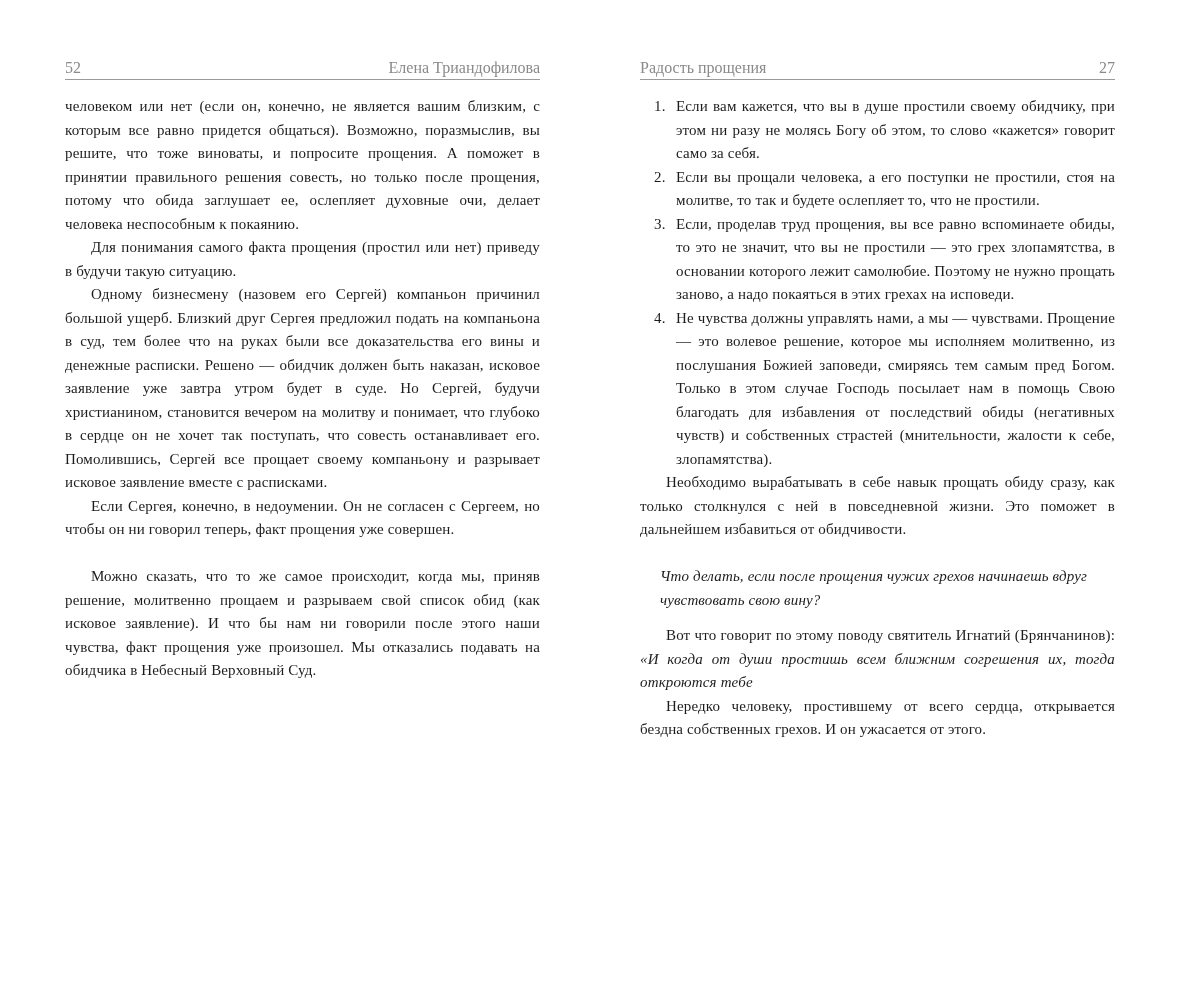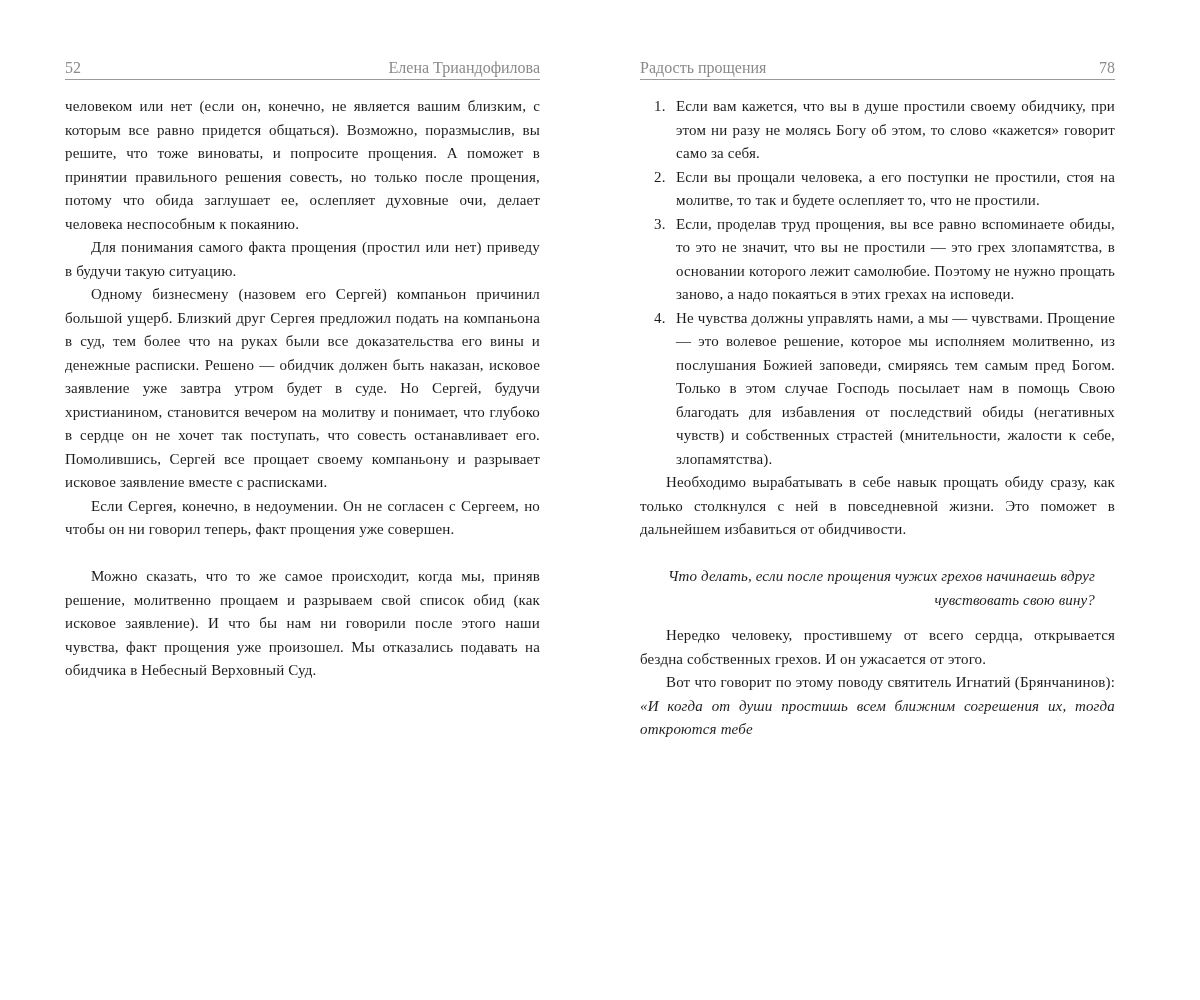--- a/index.html
+++ b/index.html
@@ -23,21 +23,21 @@
     font-family: "Liberation Serif", serif; font-size: 15px; line-height: 23.5px;
     text-align: justify; letter-spacing: 0.15px;
   }
   .body-text p { margin: 0; text-indent: 26px; }
   .body-text p.noindent { text-indent: 0; }
   .body-text .gap { height: 23.5px; }
   ol.rules { margin: 0; padding: 0 0 0 36px; list-style: none; }
   ol.rules li { position: relative; text-align: justify; }
   ol.rules li .marker { position: absolute; left: -22px; top: 0; }
   .subheading {
-    font-style: italic; text-align: right; padding: 0 20px;
+    font-style: italic; text-align: left; padding: 0 20px;
   }
   em.quote { font-style: italic; }
 </style>
 </head>
 <body>
 
 <div class="page page-left">
   <div class="running-head">
     <span class="num">52</span>
     <span class="title">Елена Триандофилова</span>
@@ -49,21 +49,21 @@
     <p>Если Сергея, конечно, в недоумении. Он не согласен с Сергеем, но чтобы он ни говорил теперь, факт прощения уже совершен.</p>
     <div class="gap"></div>
     <p>Можно сказать, что то же самое происходит, когда мы, приняв решение, молитвенно прощаем и разрываем свой список обид (как исковое заявление). И что бы нам ни говорили после этого наши чувства, факт прощения уже произошел. Мы отказались подавать на обидчика в Небесный Верховный Суд.</p>
     <div class="gap"></div>
   </div>
 </div>
 
 <div class="page page-right">
   <div class="running-head">
     <span class="title">Радость прощения</span>
-    <span class="num">78</span>
+    <span class="num">27</span>
   </div>
   <div class="body-text">
     <ol class="rules">
       <li>
         <span class="marker">1.</span>
         <span>Если вам кажется, что вы в душе простили своему обидчику, при этом ни разу не молясь Богу об этом, то слово «кажется» говорит само за себя.</span>
       </li>
       <li>
         <span class="marker">2.</span>
         <span>Если вы прощали человека, а его поступки не простили, стоя на молитве, то так и будете ослепляет то, что не простили.</span>
@@ -74,16 +74,16 @@
       </li>
       <li>
         <span class="marker">4.</span>
         <span>Не чувства должны управлять нами, а мы — чувствами. Прощение — это волевое решение, которое мы исполняем молитвенно, из послушания Божией заповеди, смиряясь тем самым пред Богом. Только в этом случае Господь посылает нам в помощь Свою благодать для избавления от последствий обиды (негативных чувств) и собственных страстей (мнительности, жалости к себе, злопамятства).</span>
       </li>
     </ol>
     <p>Необходимо вырабатывать в себе навык прощать обиду сразу, как только столкнулся с ней в повседневной жизни. Это поможет в дальнейшем избавиться от обидчивости.</p>
     <div class="gap"></div>
     <p class="noindent subheading">Что делать, если после прощения чужих грехов начинаешь вдруг чувствовать свою вину?</p>
     <div class="gap" style="height:12px"></div>
+    <p><span>Вот что говорит по этому поводу святитель Игнатий (Брянчанинов): </span><em class="quote">«И когда от души простишь всем ближним согрешения их, тогда откроются тебе</em></p>
     <p>Нередко человеку, простившему от всего сердца, открывается бездна собственных грехов. И он ужасается от этого.</p>
-    <p><span>Вот что говорит по этому поводу святитель Игнатий (Брянчанинов): </span><em class="quote">«И когда от души простишь всем ближним согрешения их, тогда откроются тебе</em></p>
   </div>
 </div>
 
 </body></html>

